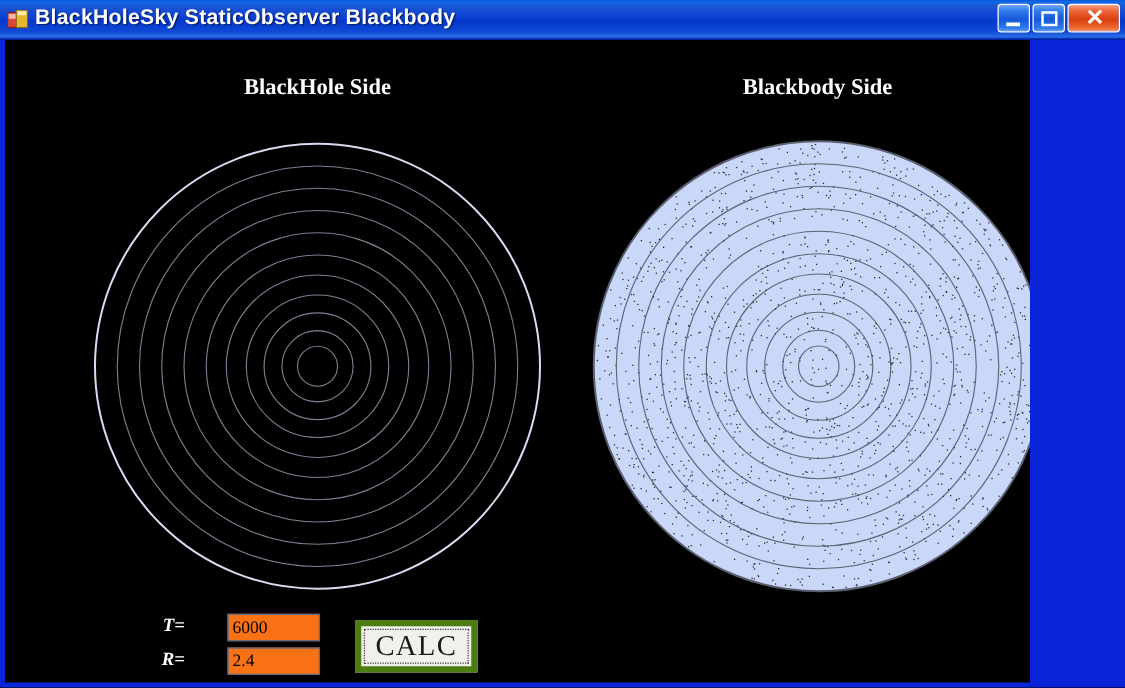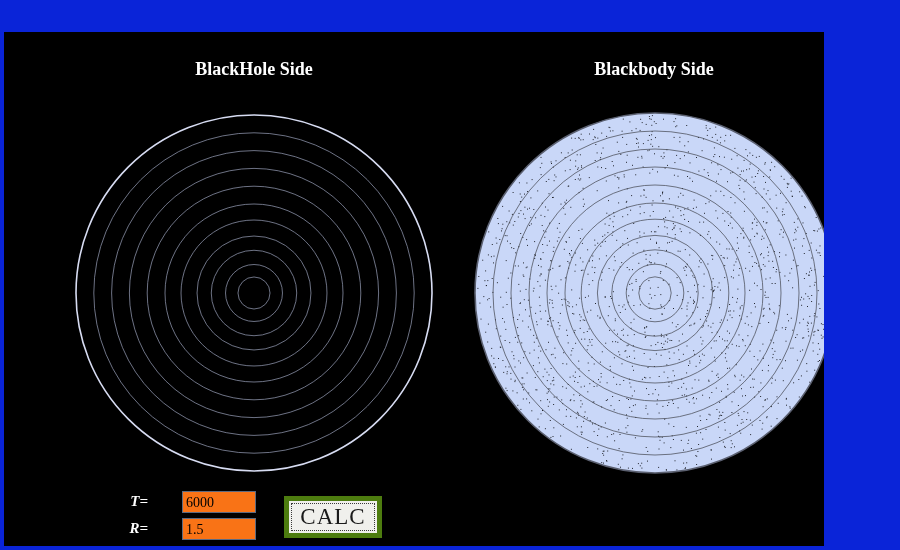--- a/index.html
+++ b/index.html
@@ -109,20 +109,40 @@
     display:flex;align-items:center;justify-content:center;
     font-family:"Liberation Serif", serif;
     font-size:23px;color:#1a1a1a;letter-spacing:1px;
   }
 </style>
 </head>
 <body>
 
 <div class="window">
 
+  <div class="titlebar">
+    <svg class="title-icon" viewBox="0 0 17 16">
+      <rect x="0" y="2" width="8" height="12" fill="#d94a3a" stroke="#7a2018" stroke-width="1"></rect>
+      <rect x="1" y="3" width="6" height="4" fill="#f6b8ae"></rect>
+      <rect x="7" y="0" width="9" height="14" fill="#f2c33c" stroke="#8a6a10" stroke-width="1"></rect>
+      <rect x="8" y="1" width="7" height="3" fill="#fdeab0"></rect>
+      <rect x="8" y="5" width="7" height="8" fill="#e8b52e"></rect>
+    </svg>
+    <div class="title-text">BlackHoleSky StaticObserver Blackbody</div>
+
+    <div class="winbtns">
+      <div class="wbtn min">
+        <span class="glyph-min"></span>
+      </div><div class="wbtn max">
+        <span class="glyph-max"></span>
+      </div><div class="wbtn close">
+        <span class="glyph-close">✕</span>
+      </div>
+    </div>
+  </div>
 
   <div class="client">
 
     <div class="panel-title" id="title-left">BlackHole Side</div>
     <div class="panel-title" id="title-right">Blackbody Side</div>
 
     <svg class="disk" id="disk-left" style="left:60px;top:71px;" width="380" height="380" viewBox="0 0 380 380">
         <circle cx="190" cy="190" r="178" fill="#000000"></circle>
         <circle cx="190" cy="190" r="178.00" fill="none" stroke="#d7dcf2" stroke-width="1.6" stroke-opacity="1"></circle>
         <circle cx="190" cy="190" r="160.20" fill="none" stroke="#8f96ad" stroke-width="0.9" stroke-opacity="0.85"></circle>
@@ -1801,21 +1821,21 @@
         <circle cx="192" cy="192" r="57.60" fill="none" stroke="#4b4f59" stroke-width="0.9" stroke-opacity="0.85"></circle>
         <circle cx="192" cy="192" r="43.20" fill="none" stroke="#4b4f59" stroke-width="0.9" stroke-opacity="0.85"></circle>
         <circle cx="192" cy="192" r="28.80" fill="none" stroke="#4b4f59" stroke-width="0.9" stroke-opacity="0.85"></circle>
         <circle cx="192" cy="192" r="16.20" fill="none" stroke="#4b4f59" stroke-width="0.9" stroke-opacity="0.85"></circle>
       </svg>
 
     <div class="ctrl-label" id="lbl-T" style="left:104px;top:461px;width:40px;">T=</div>
     <div class="tbox" id="in-T" style="left:178px;top:459px;width:74px;height:22px;" title="">6000</div>
 
     <div class="ctrl-label" id="lbl-R" style="left:104px;top:488px;width:40px;">R=</div>
-    <div class="tbox" id="in-R" style="left:178px;top:486px;width:74px;height:22px;" title="">1.5</div>
+    <div class="tbox" id="in-R" style="left:178px;top:486px;width:74px;height:22px;" title="">2.4</div>
 
     <div class="calc-btn" style="left:280px;top:464px;width:98px;height:42px;">
       <span class="calc-focus"></span>
       <span class="calc-text">CALC</span>
     </div>
 
   </div>
 </div>
 
 </body></html>

